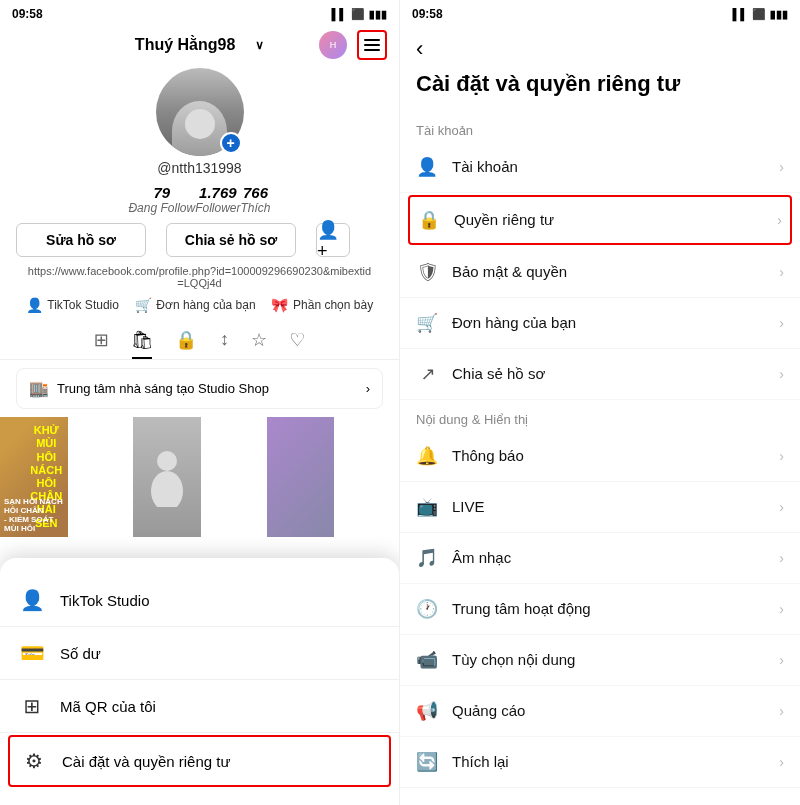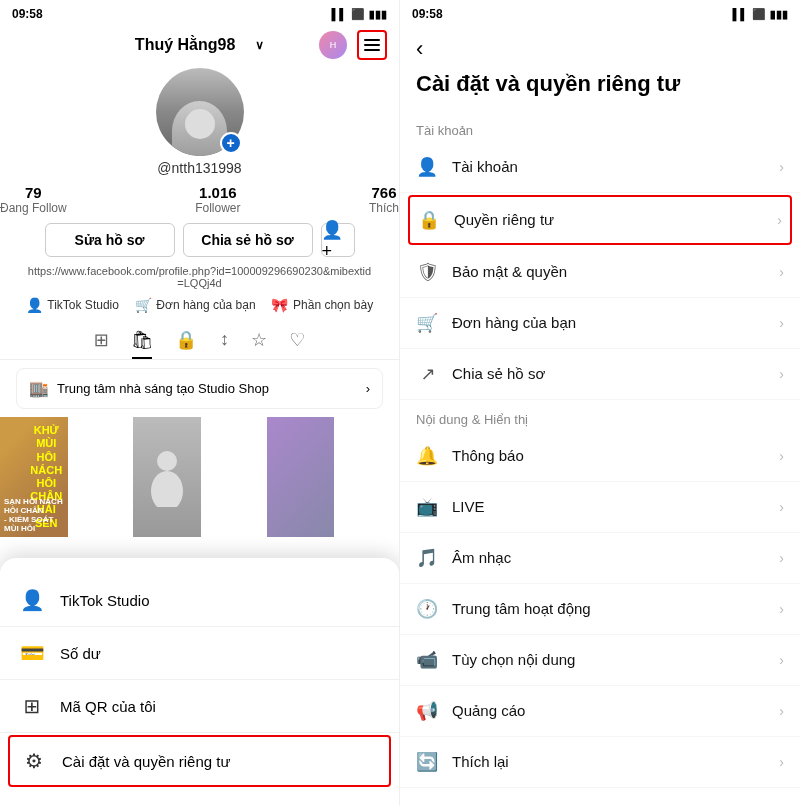--- a/index.html
+++ b/index.html
@@ -139,36 +139,35 @@
 
     .profile-handle {
       text-align: center;
       font-size: 14px;
       color: #333;
       margin: 4px 0;
     }
 
     .stats-row {
       display: flex;
-      justify-content: space-between;
-      gap: 20px;
+      justify-content: center;
       margin: 8px 0;
+      font-style: italic;
     }
     .stat-item {
       display: flex;
       flex-direction: column;
       align-items: center;
     }
     .stat-number { font-size: 15px; font-weight: 700; }
     .stat-label { font-size: 12px; color: #666; }
 
     .actions-row {
       display: flex;
-      justify-content: center;
-      gap: 8px;
+      gap: 20px;
       margin: 8px 16px;
     }
     .btn-edit {
       flex: 1;
       max-width: 130px;
       height: 34px;
       border: 1.5px solid #ccc;
       border-radius: 6px;
       background: #fff;
       font-size: 14px;
@@ -459,21 +458,21 @@
   </div>
 
   <div class="profile-handle">@ntth131998</div>
 
   <div class="stats-row">
     <div class="stat-item">
       <span class="stat-number">79</span>
       <span class="stat-label">Đang Follow</span>
     </div>
     <div class="stat-item">
-      <span class="stat-number">1.016</span>
+      <span class="stat-number">1.769</span>
       <span class="stat-label">Follower</span>
     </div>
     <div class="stat-item">
       <span class="stat-number">766</span>
       <span class="stat-label">Thích</span>
     </div>
   </div>
 
   <div class="actions-row">
     <div class="btn-edit">Sửa hồ sơ</div>

